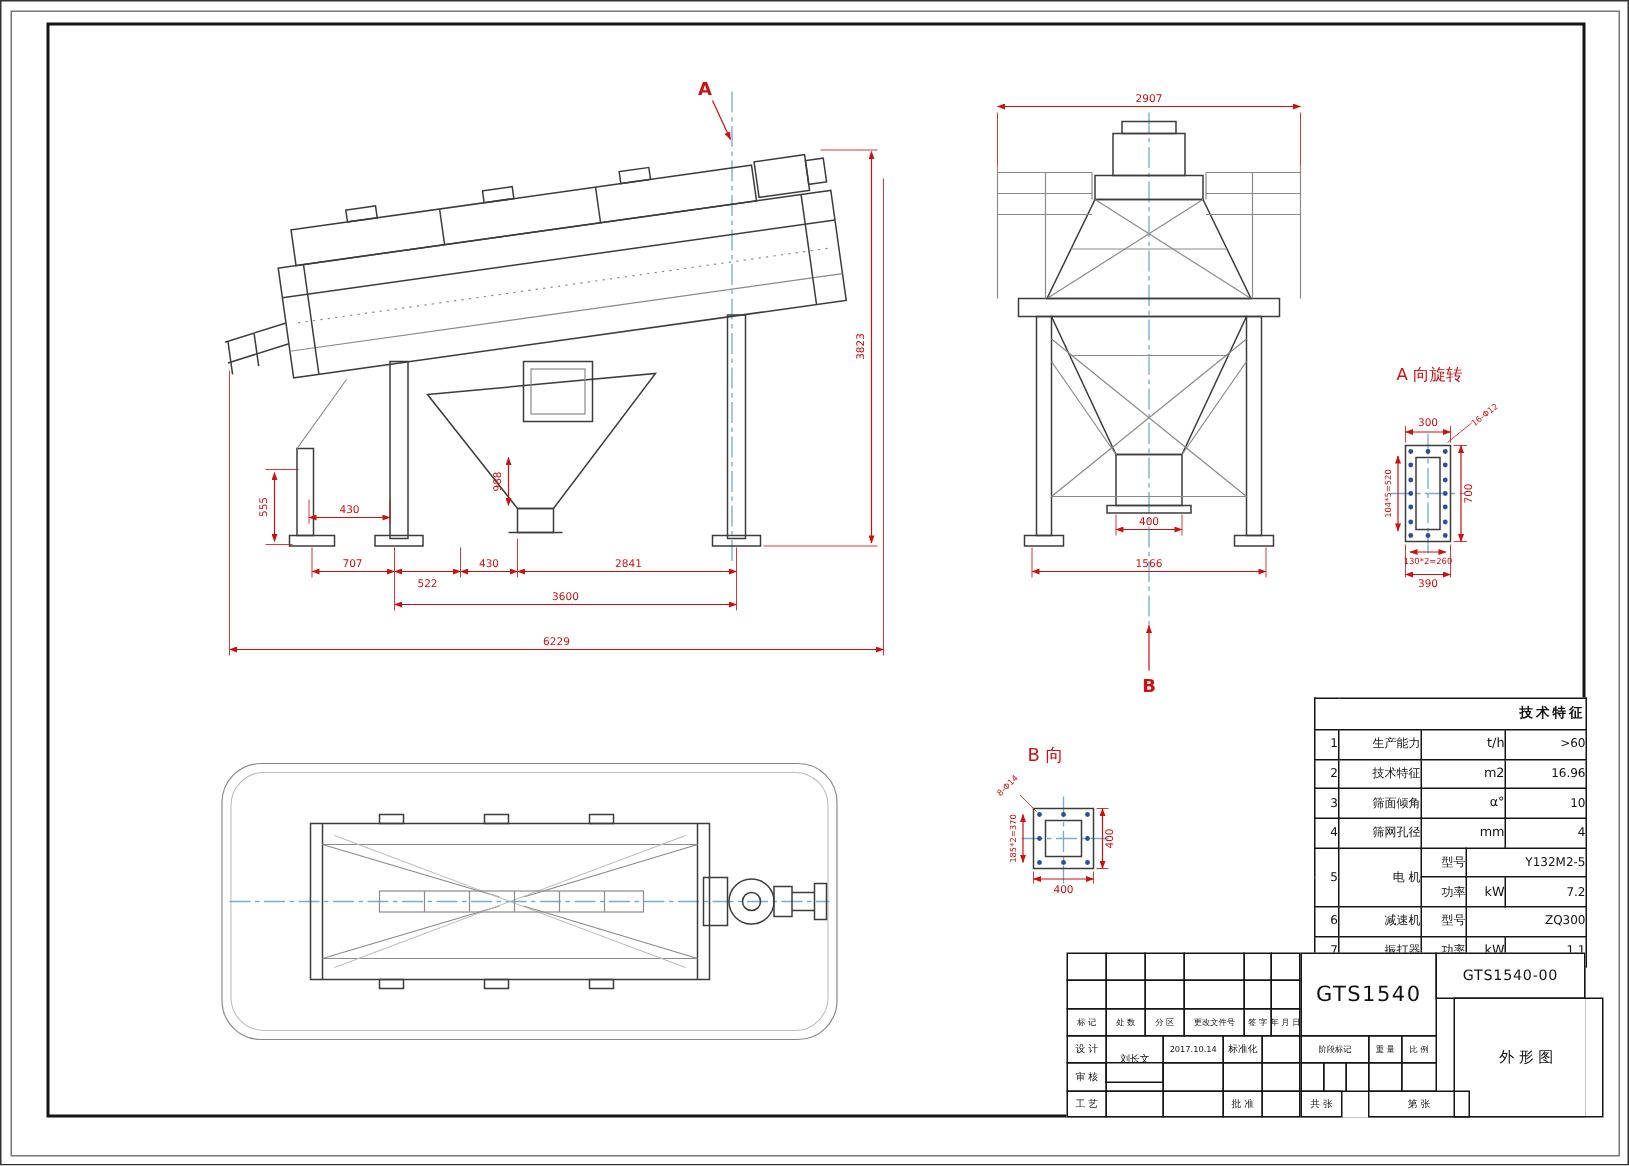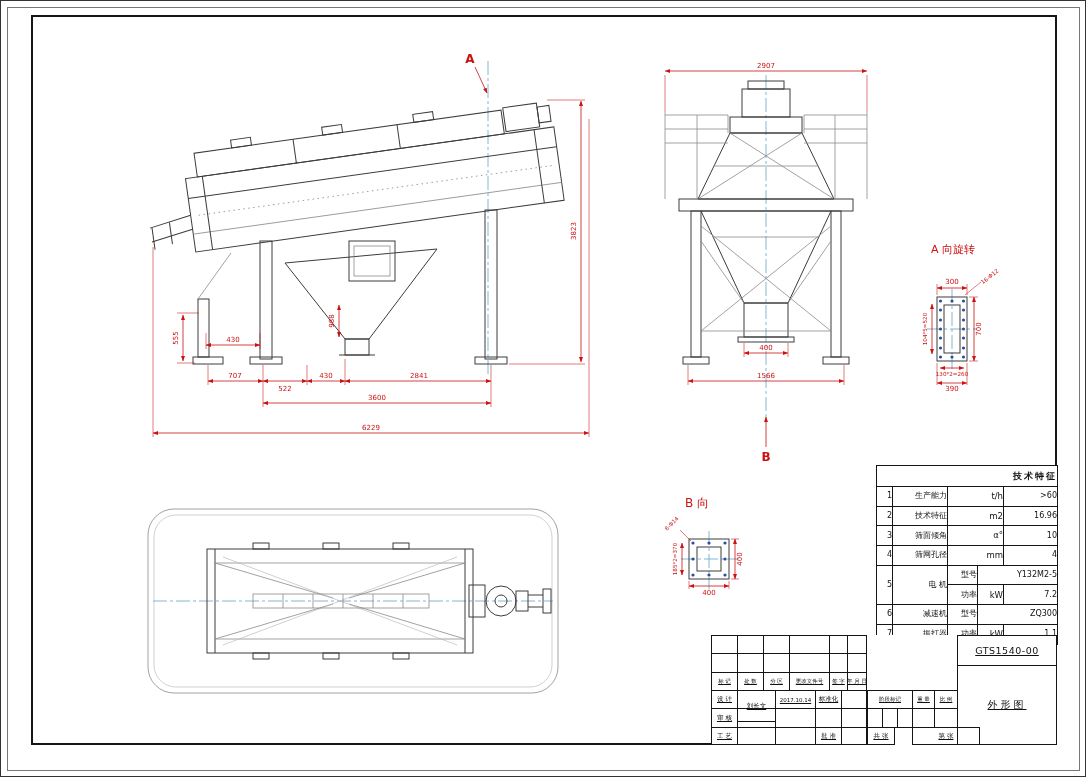--- a/index.html
+++ b/index.html
@@ -17,25 +17,25 @@
   .redt.s{font-size:5.6px;}
   .redlbl{fill:#cc1111;font-size:12px;font-weight:bold;text-anchor:middle;}
   .redlbl2{fill:#cc1111;font-size:11px;text-anchor:start;}
   .hole{fill:#2b4ea0;stroke:none;}
   .dots{stroke-dasharray:1.5 3.5;}
   table.spec{position:absolute;left:875px;top:464px;width:181px;border-collapse:collapse;table-layout:fixed;background:#fff;}
   table.spec td{border:1px solid #151515;font-size:8px;color:#111;text-align:right;padding:0;height:18.7px;line-height:1;overflow:hidden;white-space:nowrap;}
   table.spec tr.hdr td{height:20px;font-weight:bold;font-size:9px;letter-spacing:2px;}
   table.spec td.u{font-size:8.5px;}
   .tb{position:absolute;left:710px;top:634px;width:346px;height:110px;background:#fff;}
-  .tb .c{position:absolute;border:1px solid #151515;box-sizing:border-box;display:flex;align-items:center;justify-content:center;font-size:6.5px;color:#111;white-space:nowrap;overflow:hidden;text-decoration:underline;}
+  .tb .c{position:absolute;border:1px solid #151515;box-sizing:border-box;display:flex;align-items:center;justify-content:center;font-size:6.5px;color:#111;white-space:nowrap;overflow:hidden;}
   .tb .c.xs{font-size:5.5px;}
   .tb .model{font-size:14px;letter-spacing:1px;}
   .tb .code{font-size:9.5px;letter-spacing:.5px;}
-  .tb .dname{font-size:10px;letter-spacing:3px;}
+  .tb .dname{font-size:10px;letter-spacing:3px;margin-left:12px;}
 </style>
 </head>
 <body>
 
 <div class="sheet">
   <div class="outer-frame"></div>
   <div class="inner-frame"></div>
 
   <svg class="draw" viewBox="0 0 1086 777">
     <defs>
@@ -372,20 +372,21 @@
     <div class="c" style="left:64px;top:73px;width:41px;height:20px"></div>
     <div class="c" style="left:104px;top:73px;width:27px;height:20px"></div>
     <div class="c" style="left:130px;top:73px;width:26px;height:20px"></div>
 
     <div class="c" style="left:0;top:92px;width:27px;height:18px">工 艺</div>
     <div class="c" style="left:26px;top:92px;width:39px;height:18px"></div>
     <div class="c" style="left:64px;top:92px;width:41px;height:18px"></div>
     <div class="c" style="left:104px;top:92px;width:27px;height:18px">批 准</div>
     <div class="c" style="left:130px;top:92px;width:26px;height:18px"></div>
 
+    <div class="c model" style="left:156px;top:0;width:91px;height:56px">GTS1540</div>
     <div class="c xs" style="left:156px;top:55px;width:46px;height:19px">阶段标记</div>
     <div class="c xs" style="left:201px;top:55px;width:23px;height:19px">重 量</div>
     <div class="c xs" style="left:223px;top:55px;width:24px;height:19px">比 例</div>
     <div class="c" style="left:156px;top:73px;width:16px;height:20px"></div>
     <div class="c" style="left:171px;top:73px;width:16px;height:20px"></div>
     <div class="c" style="left:186px;top:73px;width:16px;height:20px"></div>
     <div class="c" style="left:201px;top:73px;width:23px;height:20px"></div>
     <div class="c" style="left:223px;top:73px;width:24px;height:20px"></div>
     <div class="c" style="left:156px;top:92px;width:28px;height:18px">共  张</div>
     <div class="c" style="left:201px;top:92px;width:68px;height:18px">第  张</div>

